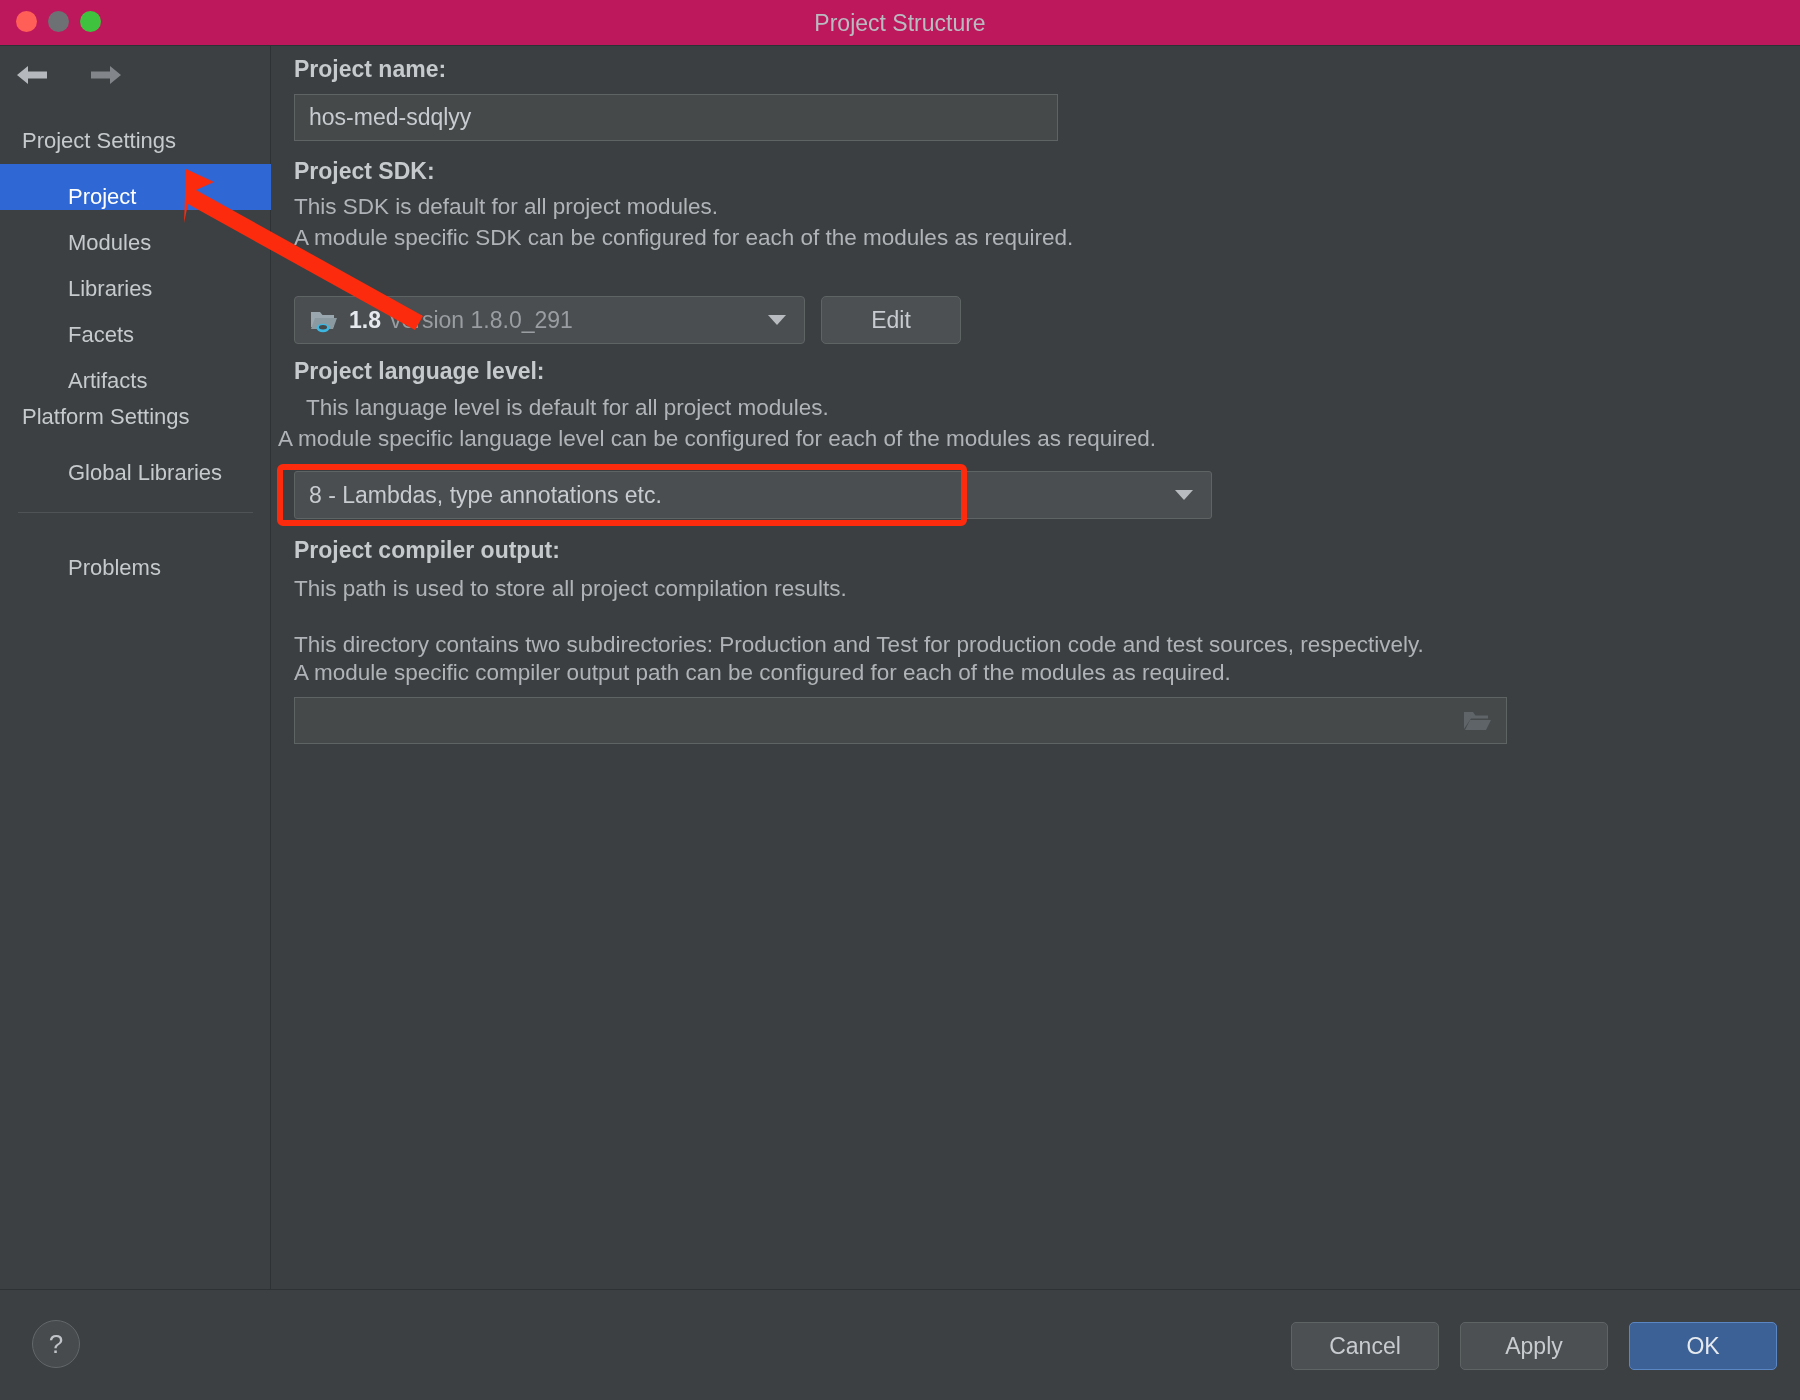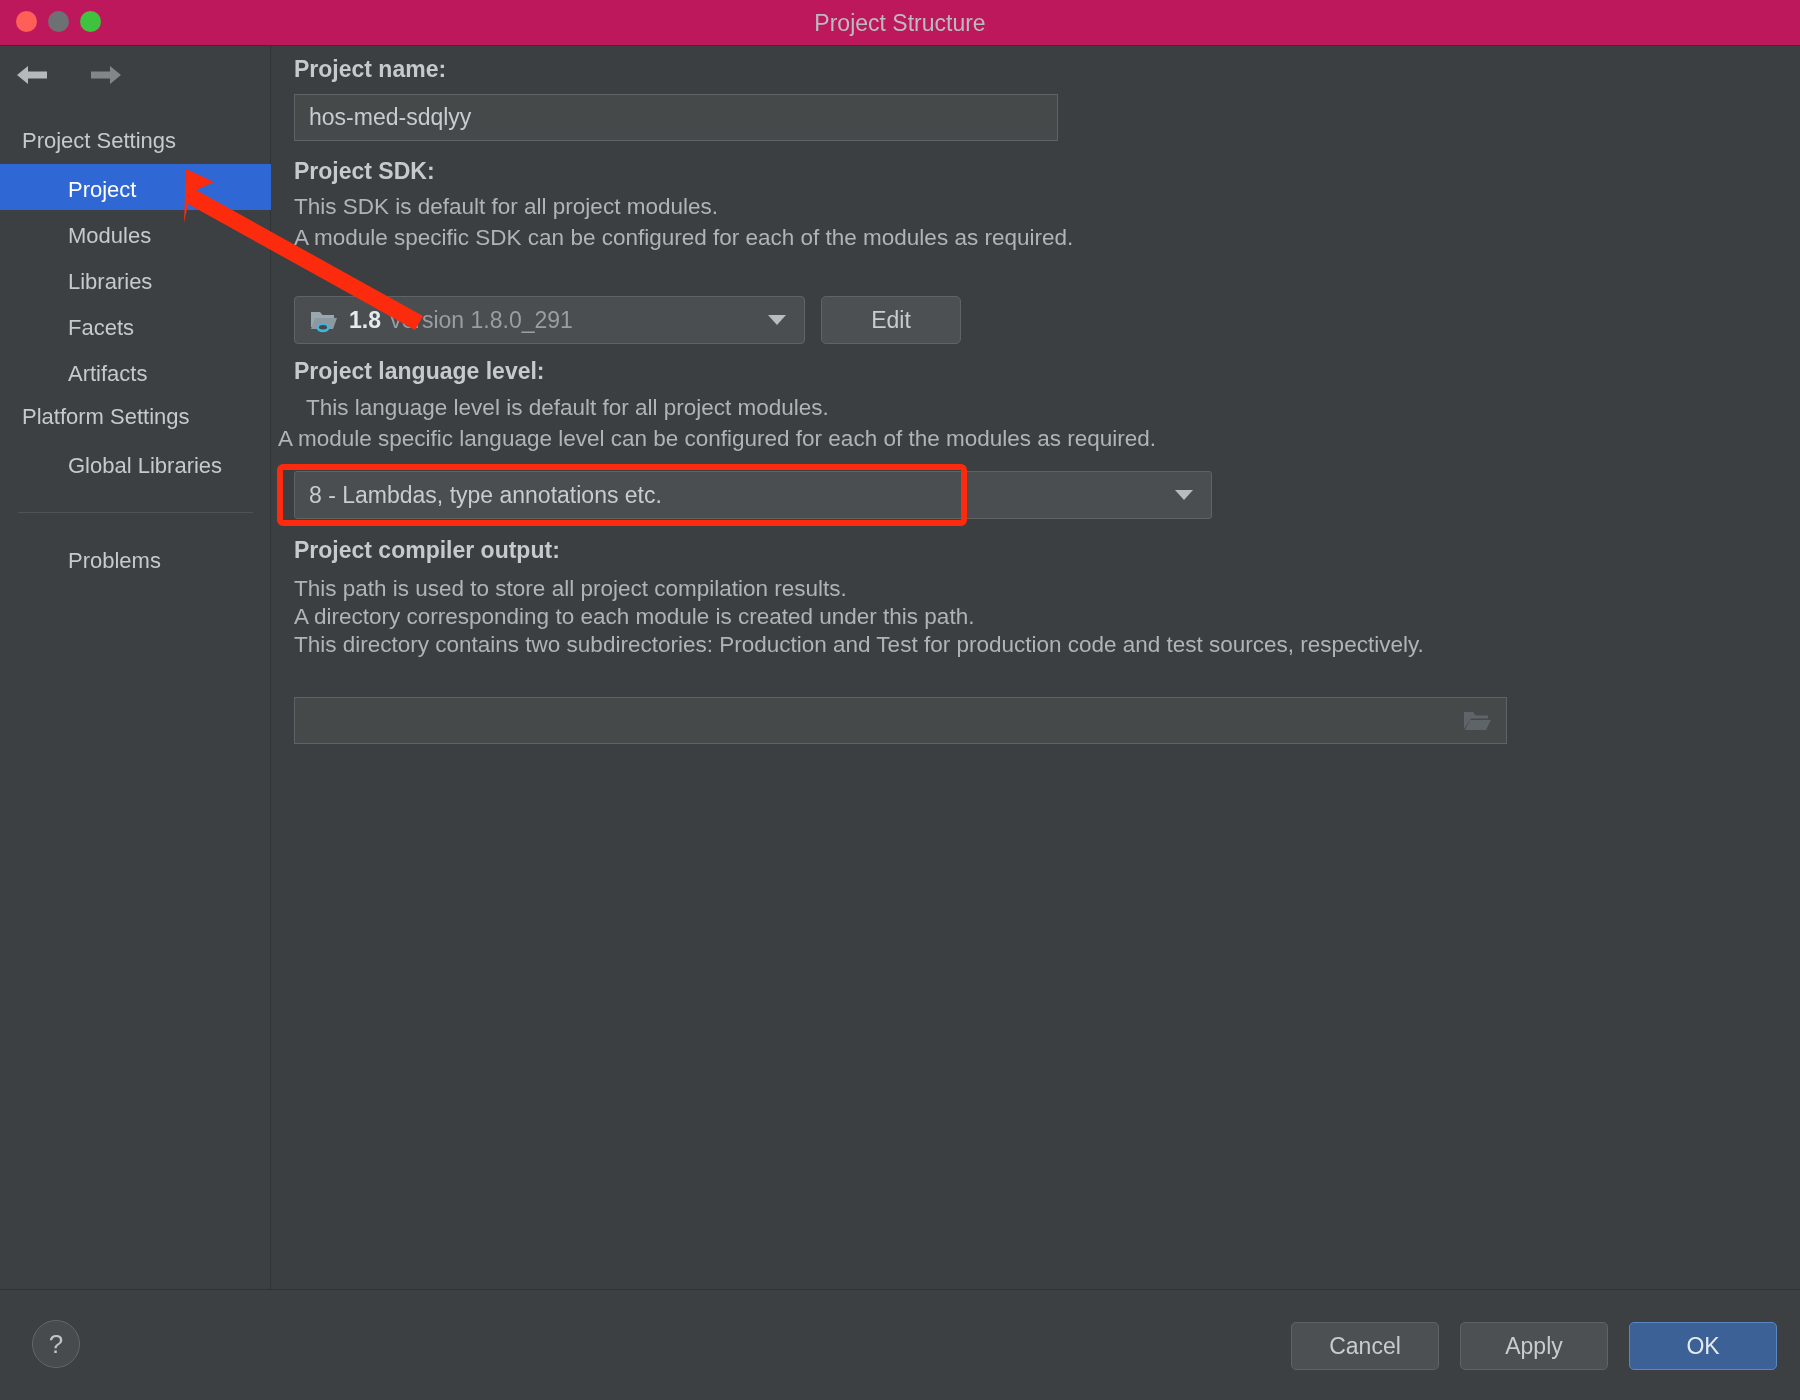--- a/index.html
+++ b/index.html
@@ -88,21 +88,21 @@
     color: #c6cacd;
     font-size: 22px;
     padding: 7px 0 7px 22px;
     box-sizing: border-box;
     height: 46px;
     line-height: 32px;
   }
   .sb-item {
     color: #c6cacd;
     font-size: 22px;
-    padding: 10px 0 7px 68px;
+    padding: 17px 0 7px 68px;
     box-sizing: border-box;
     height: 46px;
     line-height: 32px;
   }
   .sb-item.selected {
     background: #2f68d4;
     color: #ffffff;
   }
   .sb-divider {
     height: 1px;
@@ -322,22 +322,22 @@
     <div class="desc" style="position:absolute;left:22px;top:346px;margin-left:12px;">This language level is default for all project modules.</div>
     <div class="desc" style="position:absolute;left:6px;top:377px;">A module specific language level can be configured for each of the modules as required.</div>
 
     <div class="combo" style="position:absolute;left:22px;top:425px;width:918px;height:48px;border-radius:3px;">
       <span style="color:#c8ccd0;font-size:23px;">8 - Lambdas, type annotations etc.</span>
       <span class="combo-arrow"></span>
     </div>
 
     <div class="label-bold" style="position:absolute;left:22px;top:491px;">Project compiler output:</div>
     <div class="desc" style="position:absolute;left:22px;top:527px;">This path is used to store all project compilation results.</div>
-    <div class="desc" style="position:absolute;left:22px;top:555px;">A directory corresponding to each module is created under this path.</div>
     <div class="desc" style="position:absolute;left:22px;top:583px;">This directory contains two subdirectories: Production and Test for production code and test sources, respectively.</div>
+    <div class="desc" style="position:absolute;left:22px;top:611px;">A module specific compiler output path can be configured for each of the modules as required.</div>
 
     <div class="field-box" style="position:absolute;left:22px;top:651px;width:1213px;height:47px;padding-right:0;">
       <span style="flex:1;"></span>
       <span style="width:58px;display:flex;align-items:center;justify-content:center;">
         <svg width="30" height="26" viewBox="0 0 30 26">
           <path d="M2 4 L11 4 L13.5 7.5 L26 7.5 L26 10.5 L9 10.5 L2 21 Z" fill="#5e6467"></path>
           <path d="M8 12 L29 12 L24 22 L3 22 Z" fill="#5e6467"></path>
         </svg>
       </span>
     </div>

